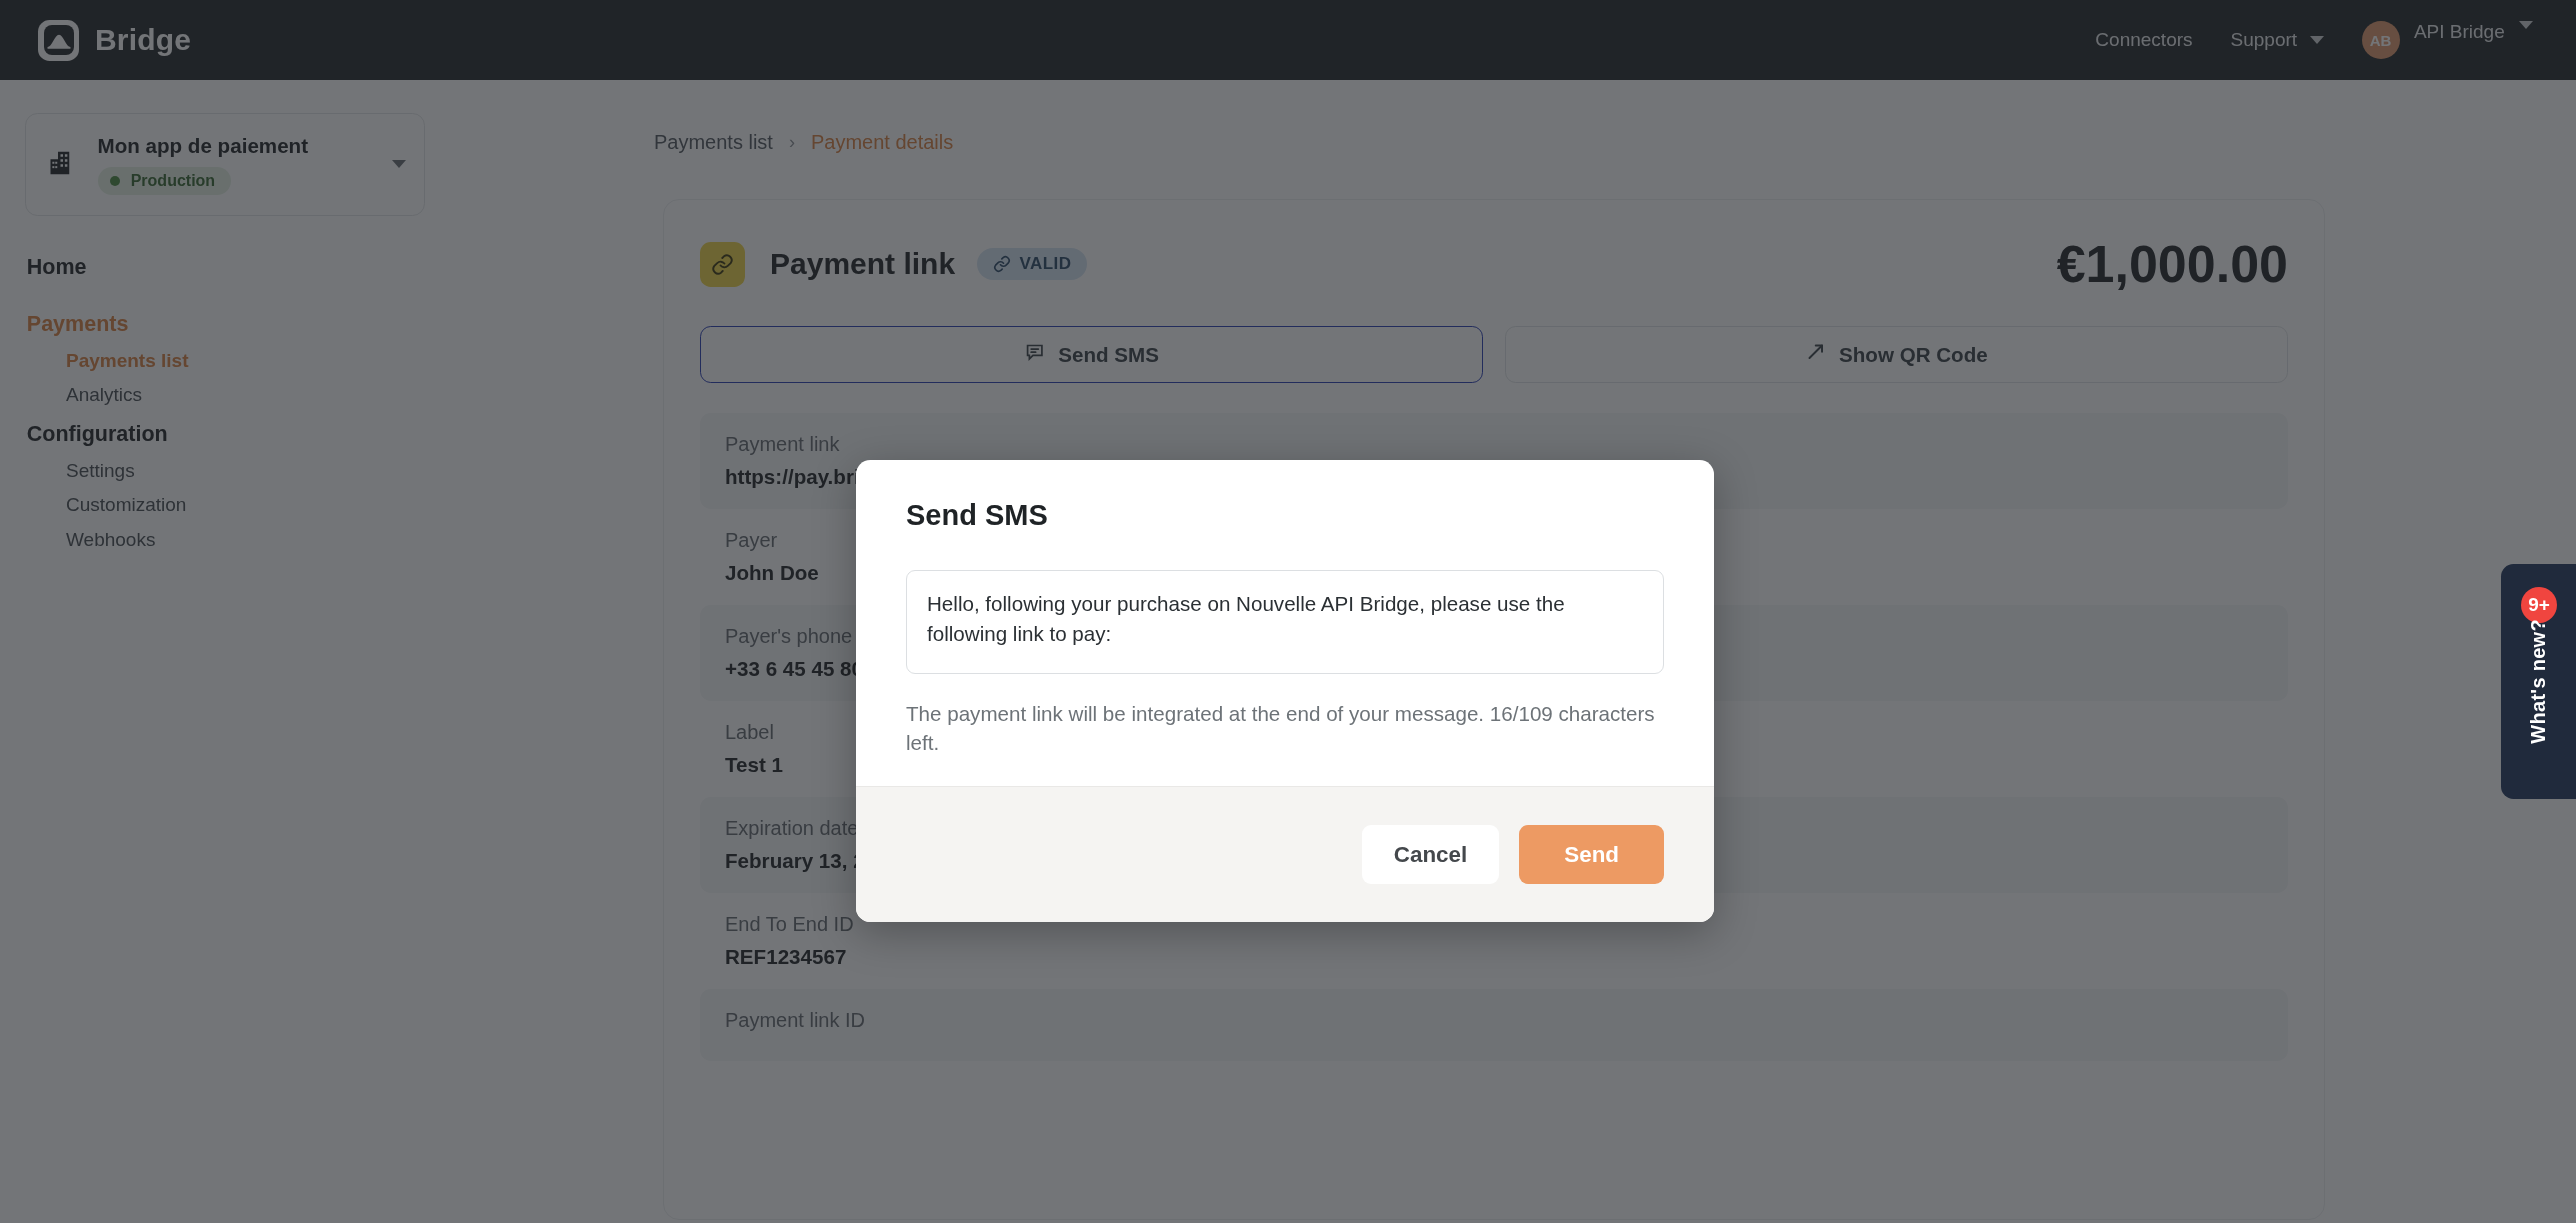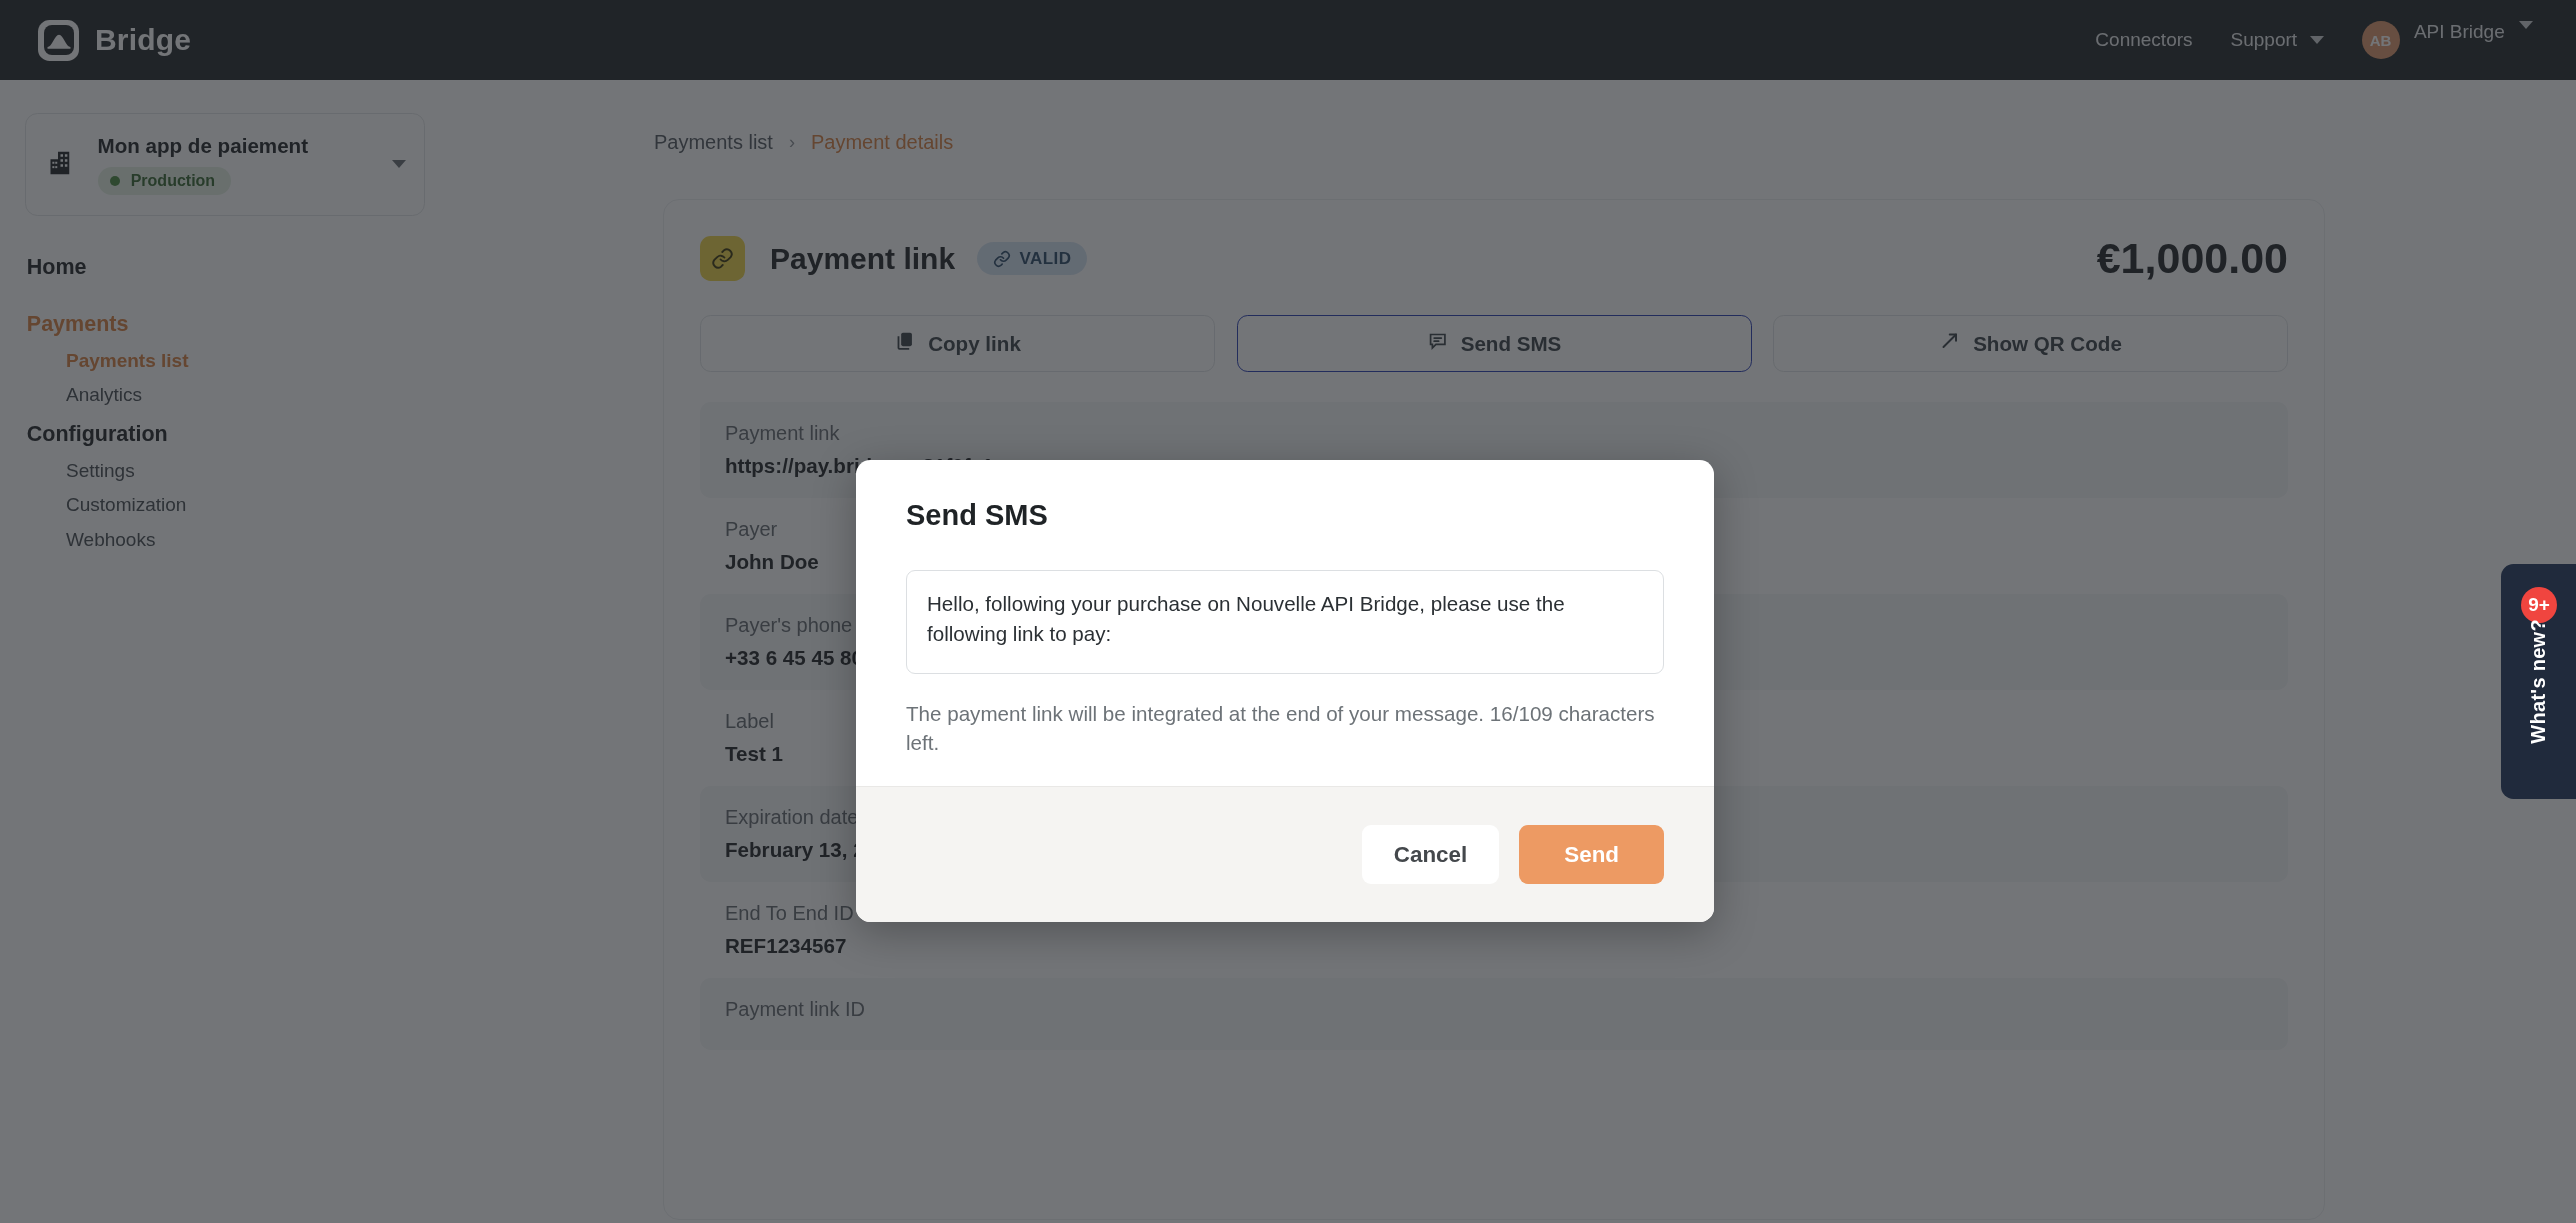--- a/index.html
+++ b/index.html
@@ -89,21 +89,21 @@
     display: flex; align-items: center; justify-content: center; margin-right: 25px;
   }
   .card-title { font-size: 30px; font-weight: 700; color: #25292c; }
   .status-badge {
     margin-left: 21.5px;
     display: inline-flex; align-items: center; gap: 9px;
     background: #d6e4f2; color: #2f4d6b;
     border-radius: 895px; padding: 6.3px 16px;
     font-size: 17px; font-weight: 700; letter-spacing: 0.4px;
   }
-  .amount { margin-left: auto; font-size: 43px; font-weight: 600; color: #25292c; }
+  .amount { margin-left: auto; font-size: 52px; font-weight: 600; color: #25292c; }
 
   .actions { display: flex; gap: 21.5px; margin-top: 32px; }
   .action-btn {
     flex: 1; height: 57px; border: 0.9px solid #e0e3e6; border-radius: 10.7px;
     background: #ffffff; color: #3d444a;
     display: flex; align-items: center; justify-content: center; gap: 12.5px;
     font-size: 20.6px; font-weight: 700; cursor: pointer;
   }
   .action-btn.focused { border: 1.8px solid #2b3fb5; }
 
@@ -271,29 +271,20 @@
           <svg width="18" height="18" viewBox="0 0 24 24" fill="none" stroke="#2f4d6b" stroke-width="2.2" stroke-linecap="round">
             <path d="M10 13a5 5 0 0 0 7.5.5l3-3a5 5 0 0 0-7-7l-1.7 1.7"></path>
             <path d="M14 11a5 5 0 0 0-7.5-.5l-3 3a5 5 0 0 0 7 7l1.7-1.7"></path>
           </svg>
           <span>VALID</span>
         </span>
         <span class="amount">€1,000.00</span>
       </div>
 
       <div class="actions">
-        <div class="action-btn">
-          <span>
-            <svg width="21.5" height="21.5" viewBox="0 0 24 24" fill="none" stroke="#3d444a" stroke-width="2">
-              <rect x="8" y="3" width="12" height="15" rx="2" fill="#3d444a" stroke="none"></rect>
-              <path d="M5 7v13a1 1 0 0 0 1 1h11"></path>
-            </svg>
-          </span>
-          <span>Copy link</span>
-        </div>
         <div class="action-btn focused">
           <span>
             <svg width="21.5" height="21.5" viewBox="0 0 24 24" fill="none" stroke="#3d444a" stroke-width="1.9" stroke-linecap="round">
               <path d="M4 5h16v11H10l-4 4v-4H4z"></path>
               <path d="M8 9h8M8 12.5h5"></path>
             </svg>
           </span>
           <span>Send SMS</span>
         </div>
         <div class="action-btn">

